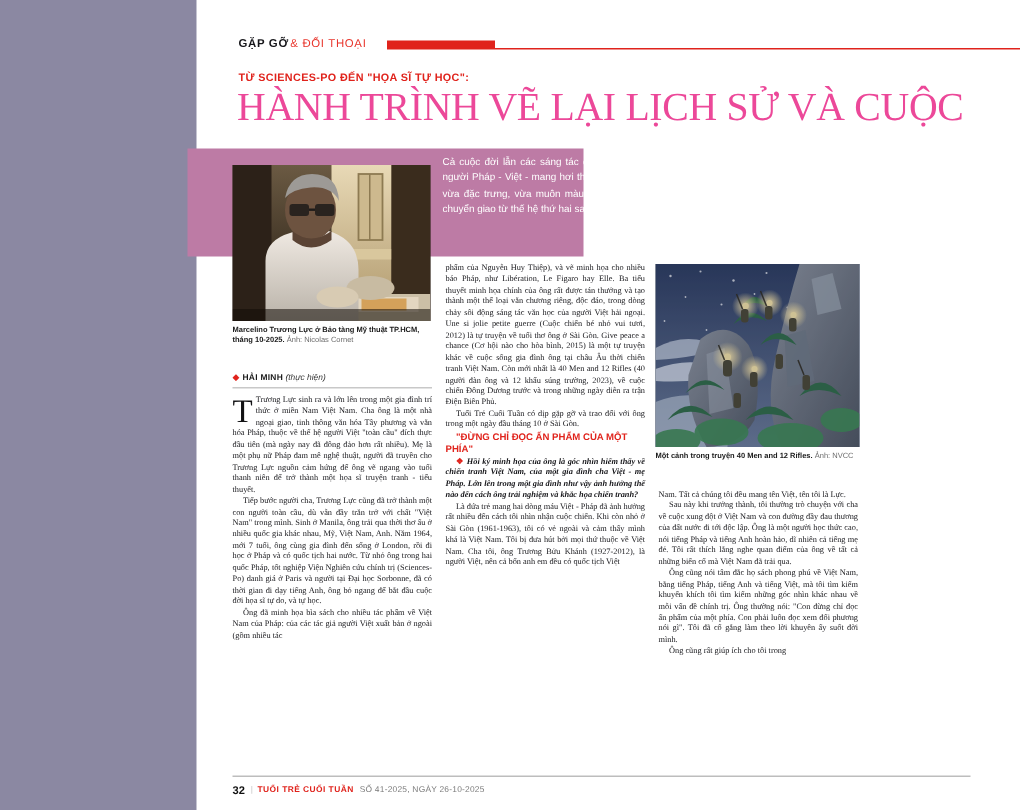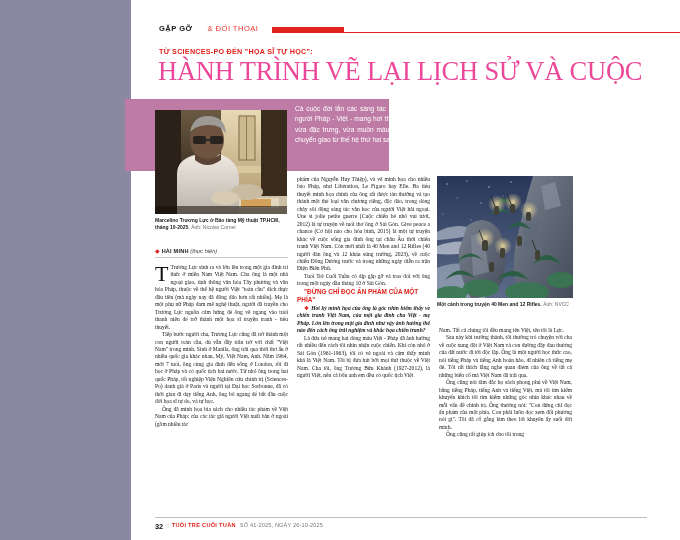--- a/index.html
+++ b/index.html
@@ -20,21 +20,21 @@
     display:flex;align-items:flex-end;
   }
   .kicker-main{
     font-family:"Liberation Sans", sans-serif;
     font-size:7.6px;font-weight:bold;letter-spacing:.45px;
     color:#16161a;white-space:nowrap;
   }
   .kicker-sub{
     font-family:"Liberation Sans", sans-serif;
     font-size:7.6px;font-weight:normal;letter-spacing:.45px;
-    color:#e8352c;white-space:nowrap;margin-left:15px;
+    color:#e8352c;white-space:nowrap;margin-left:1px;
   }
   .kicker-block{
     margin-left:14px;width:72px;height:6px;background:#e0231c;flex:none;
   }
   .kicker-line{
     flex:1;height:1px;background:#e0231c;
   }
   
   .eyebrow{
     position:absolute;left:28px;top:47px;
@@ -123,21 +123,21 @@
     font-family:"Liberation Sans", sans-serif;
     font-size:5px;line-height:6.6px;font-weight:bold;color:#1a1a1a;
   }
   
   .footer-rule{
     position:absolute;left:24px;top:517px;width:492px;height:1px;background:#bdbdbd;
   }
   .footer{
     position:absolute;left:24px;top:522px;
     font-family:"Liberation Sans", sans-serif;
-    font-size:5.6px;color:#6e6e6e;display:flex;align-items:flex-start;
+    font-size:5.6px;color:#6e6e6e;display:flex;align-items:center;
   }
   .pg{font-weight:bold;font-size:7.4px;color:#111111;margin-right:4px;}
   .sep{color:#c6c6c6;margin-right:3px;}
   .brand{font-weight:bold;color:#e0231c;letter-spacing:.3px;margin-right:4px;}
   .issue{color:#7a7a7a;letter-spacing:.15px;}
 </style>
 </head>
 <body>
 
 <div class="page">

